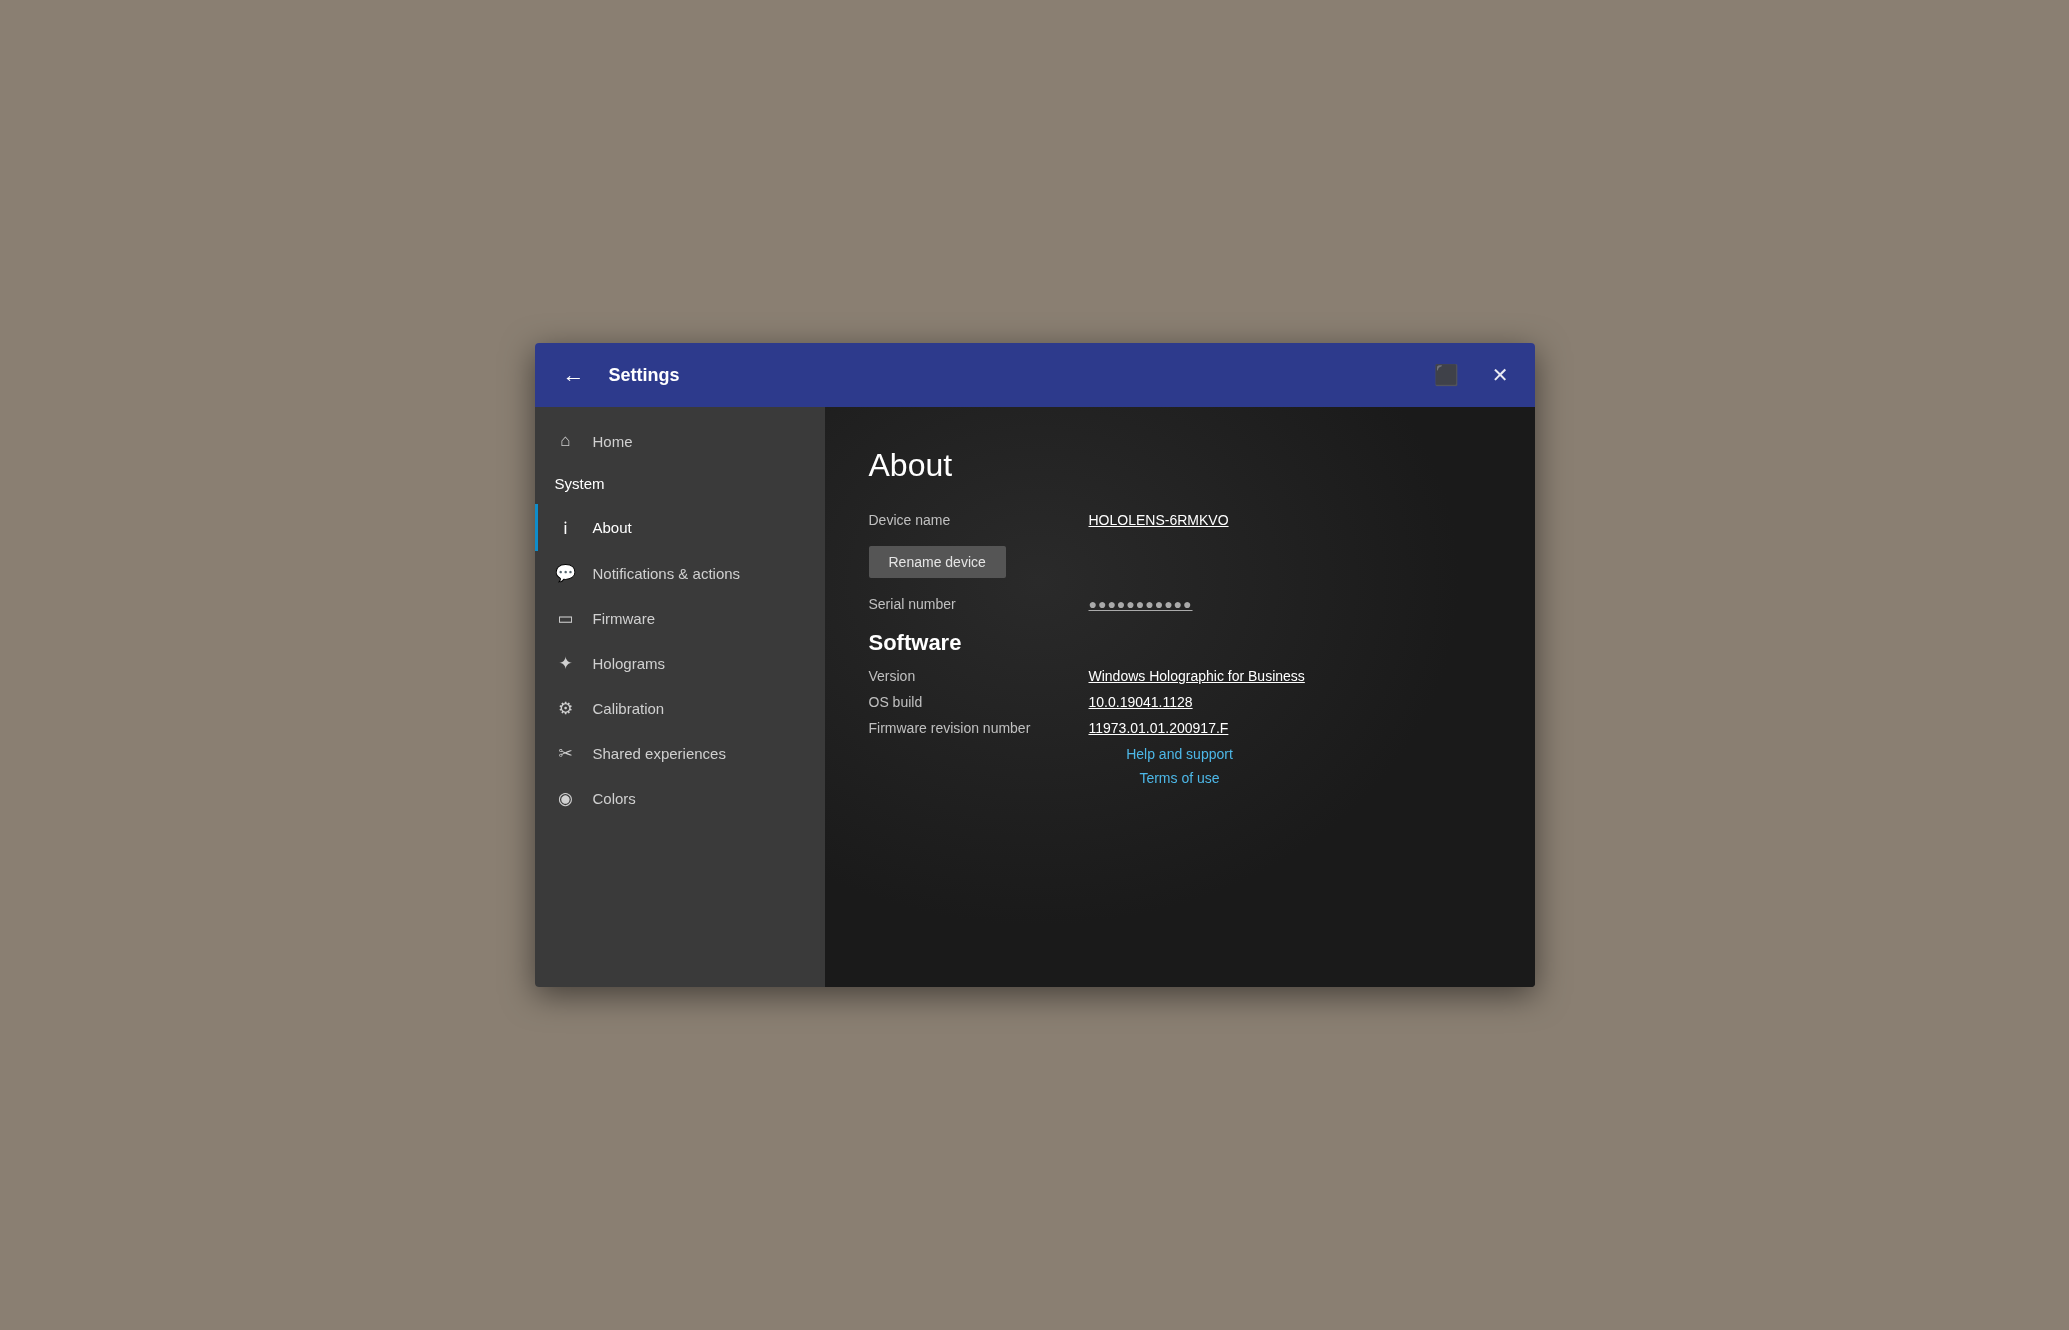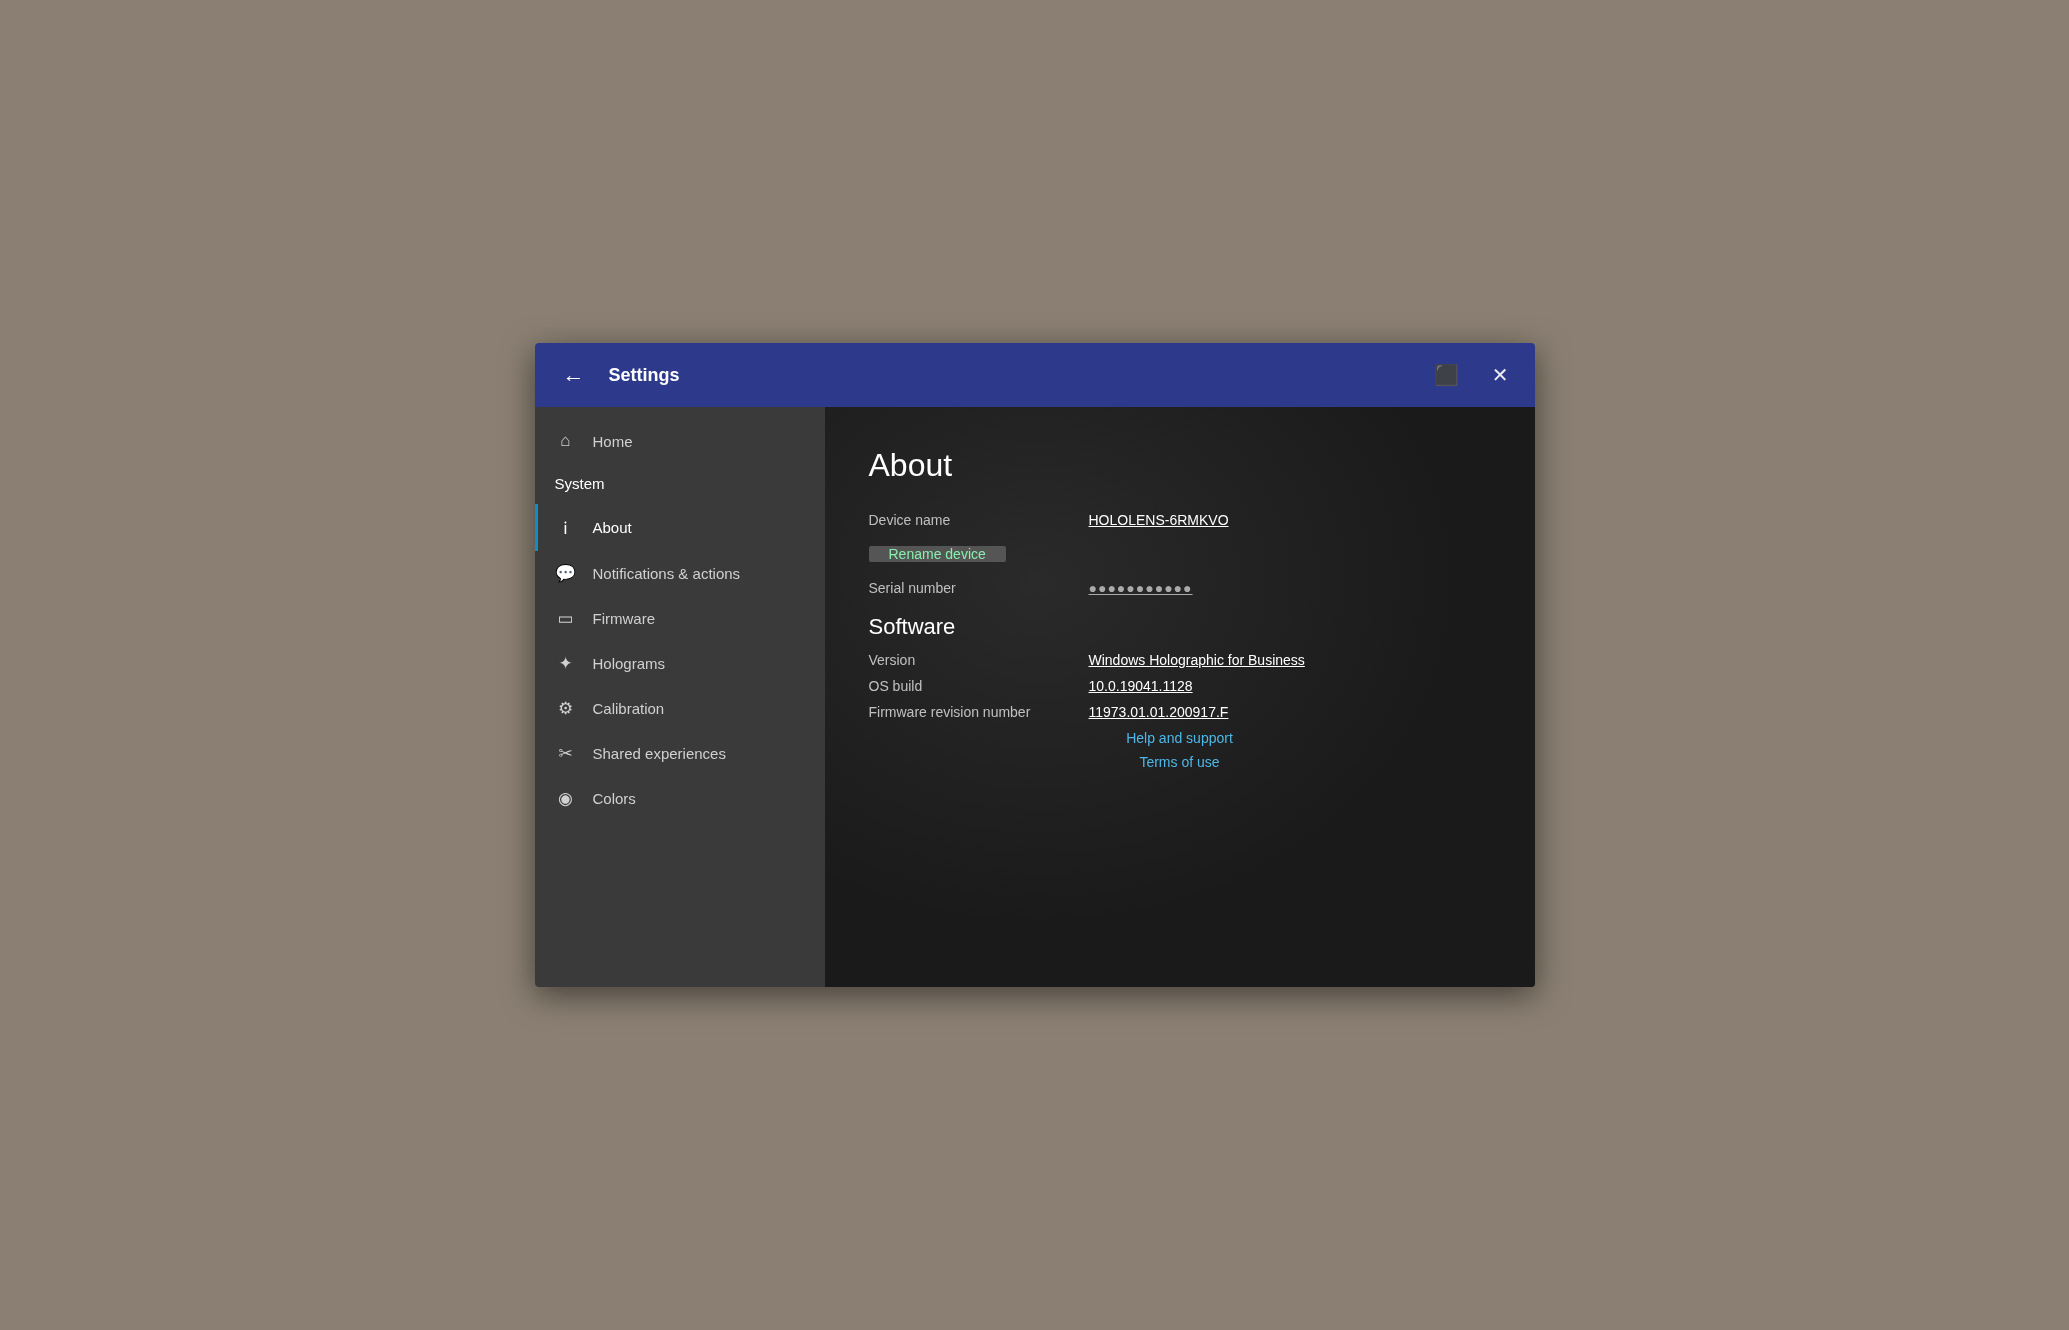--- a/index.html
+++ b/index.html
@@ -147,31 +147,31 @@
 
     .info-value {
       color: white;
       font-size: 14px;
       text-decoration: underline;
     }
 
     .rename-btn {
       background: #555;
       border: none;
-      color: #86efac;
-      padding: 0 20px;
+      color: #e5e5e5;
+      padding: 8px 20px;
       font-size: 14px;
       cursor: pointer;
       margin: 8px 0 18px 0;
       border-radius: 2px;
     }
 
     .section-title {
       font-size: 22px;
-      font-weight: 400;
+      font-weight: 700;
       color: white;
       margin: 18px 0 12px 0;
     }
 
     .serial-value {
       color: #aaa;
       font-size: 14px;
       letter-spacing: 1px;
     }
 

